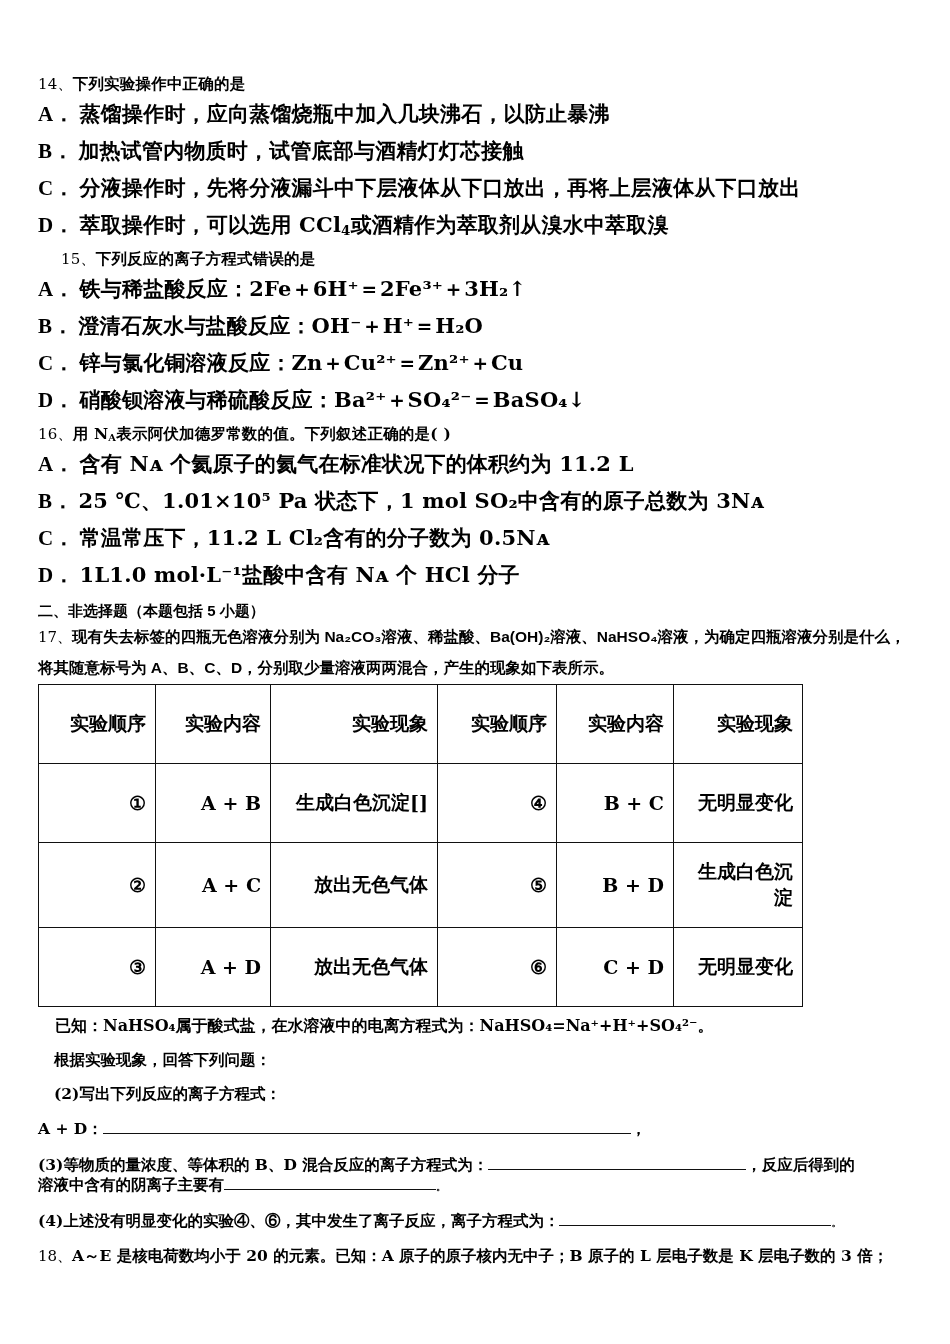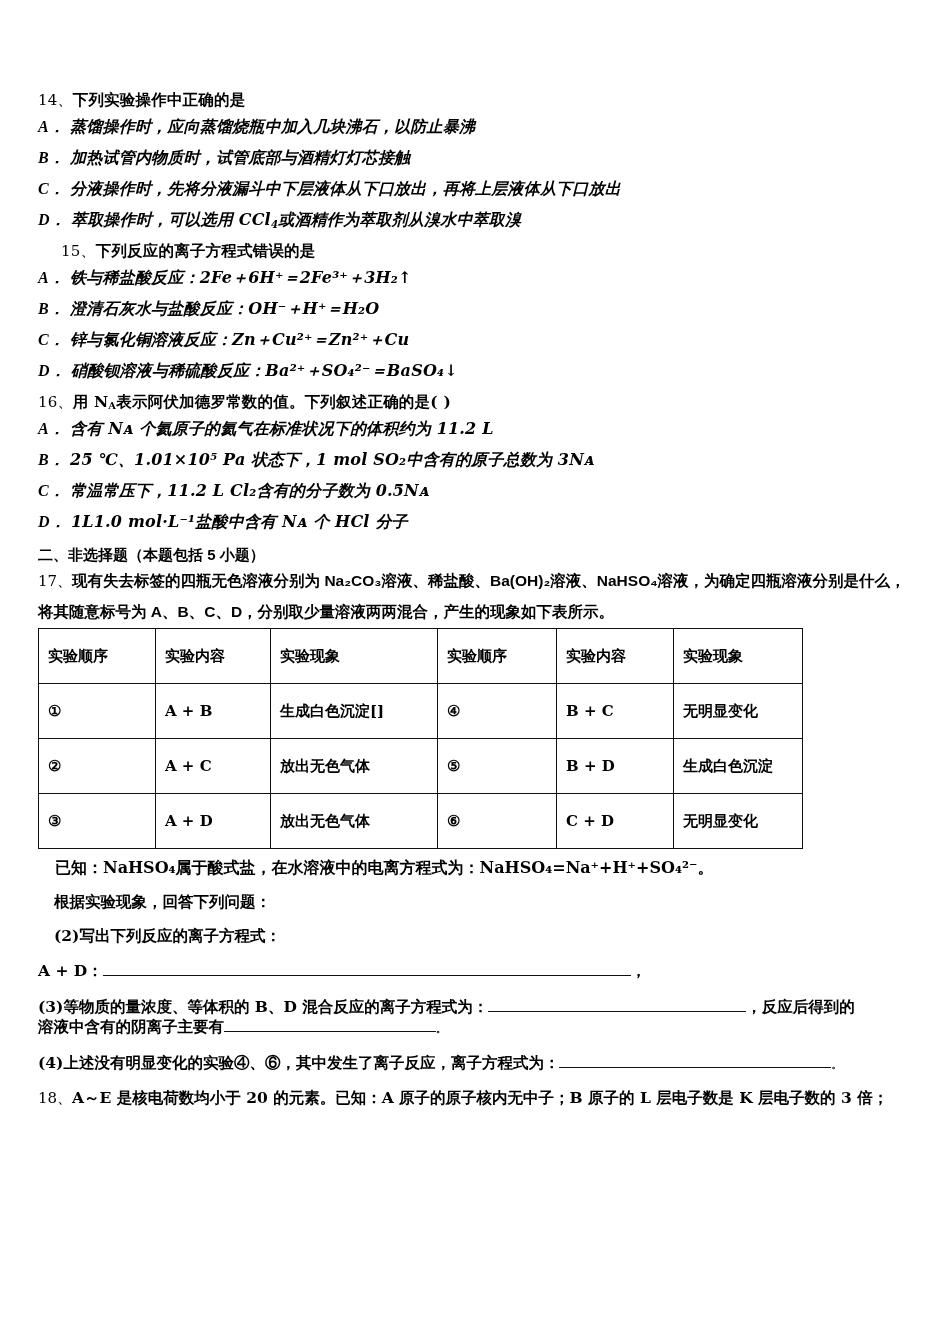--- a/index.html
+++ b/index.html
@@ -4,28 +4,28 @@
 <style>
   html, body { margin:0; padding:0; }
   body {
     width:950px; height:1344px;
     background:#ffffff;
     font-family:"DejaVu Serif", serif;
     color:#000000;
     -webkit-font-smoothing:none;
   }
   .page { position:relative; width:950px; height:1344px; padding:0; box-sizing:border-box; }
-  .body-wrap { position:absolute; left:38px; top:92px; width:878px; }
+  .body-wrap { position:absolute; left:38px; top:76px; width:878px; }
 
   
   .q-stem { font-size:15.5px; font-weight:700; line-height:1.0; margin:0 0 11px 0; letter-spacing:.2px; }
   .q-num  { font-weight:400; font-family:"DejaVu Serif", serif; font-size:15px; }
   .opt {
-    font-size:16px; font-weight:700; line-height:1.0;
-    margin:0 0 15px 0; letter-spacing:.2px;font-style:italic;
+    font-size:21px; font-weight:700; line-height:1.0;
+    margin:0 0 15px 0; letter-spacing:.2px;
   }
   .opt .lab { font-family:"Liberation Serif", serif; font-weight:700; margin-right:5px; }
 
   sub, sup { font-size:64%; line-height:0; }
   sub { vertical-align:-0.25em; }
 
   
   .narrow {
     font-family:"Liberation Sans Narrow","Liberation Sans", sans-serif;
     font-weight:700;
@@ -40,25 +40,26 @@
   table.exp {
     border-collapse:collapse;
     table-layout:fixed;
     width:650px;
     margin:6px 0 0 0;
     border:1.4px solid #111;
   }
   table.exp td {
     border:1.4px solid #111;
     height:46px;
-    padding:4px 9px;
-    font-size:15px;
+    padding:16px 9px;
+    font-size:19px;
     font-weight:700;
     vertical-align:middle;
     font-family:"DejaVu Serif", serif;
+    text-align:right;
   }
   td.c1 { width:98px; }
   td.c2 { width:96px; }
   td.c3 { width:148px; }
   td.c4 { width:100px; }
   td.c5 { width:98px; }
   td.c6 { width:110px; }
   .cell-latin { font-family:"Liberation Serif", serif; font-weight:700; font-size:15px; }
   .circled { font-family:"DejaVu Sans", sans-serif; font-weight:400; font-size:16px; }
 

